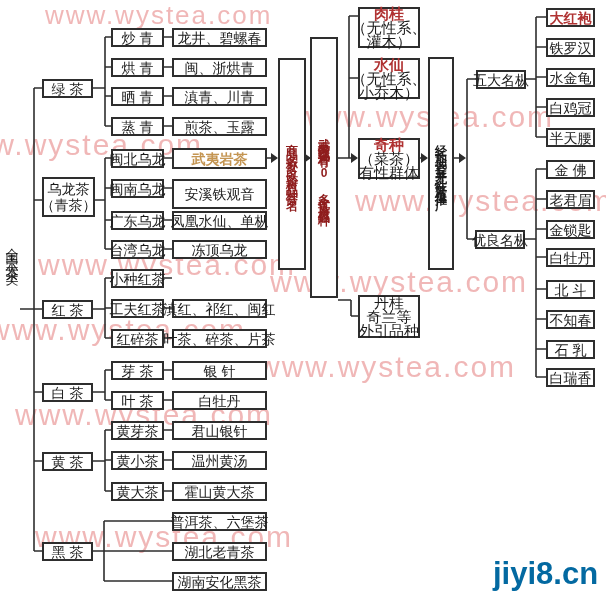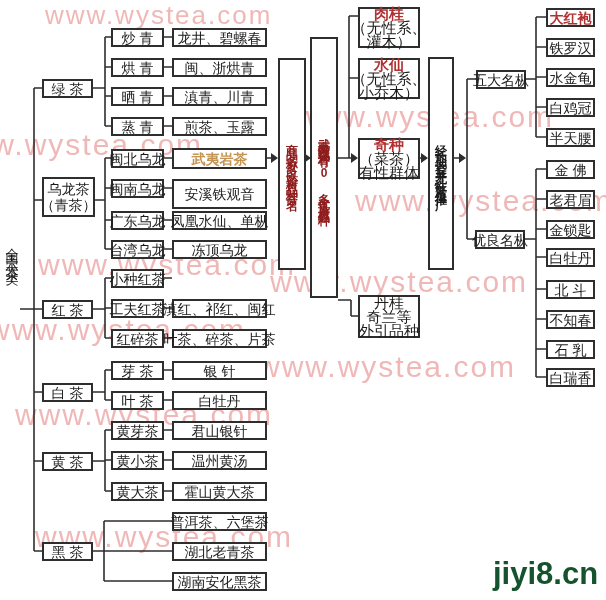--- a/index.html
+++ b/index.html
@@ -18,21 +18,21 @@
   .gold{color:#c49552;font-weight:bold}
   .vcol{position:absolute;z-index:3;box-sizing:border-box;background:#fff;border:2px solid #2e2e2e;
         display:flex;align-items:center;justify-content:center}
   .vtxt{writing-mode:vertical-lr;text-orientation:upright;font-size:12px;line-height:1;
         font-weight:bold;color:#8f1d1d;letter-spacing:5px}
   .vtxt.tight{letter-spacing:3px}
   .vtxt.black{color:#1b1b1b}
   .rootlabel{position:absolute;z-index:3;display:flex;align-items:center;justify-content:center}
   .rootlabel .vtxt{font-size:13px;color:#111;font-weight:normal;letter-spacing:5px}
   .badge{position:absolute;z-index:4;left:493px;top:556px;font-size:31px;font-weight:bold;
-         color:#14532d;letter-spacing:0;white-space:nowrap}
+         color:#0369a1;letter-spacing:0;white-space:nowrap}
 </style>
 </head>
 <body>
 
 <div class="stage">
 
   <div class="wm" style="left:45px;top:0px;font-size:26px">www.wystea.com</div>
   <div class="wm" style="left:-55px;top:128px;font-size:30px">www.wystea.com</div>
   <div class="wm" style="left:296px;top:100px;font-size:30px">www.wystea.com</div>
   <div class="wm" style="left:38px;top:248px;font-size:30px">www.wystea.com</div>

